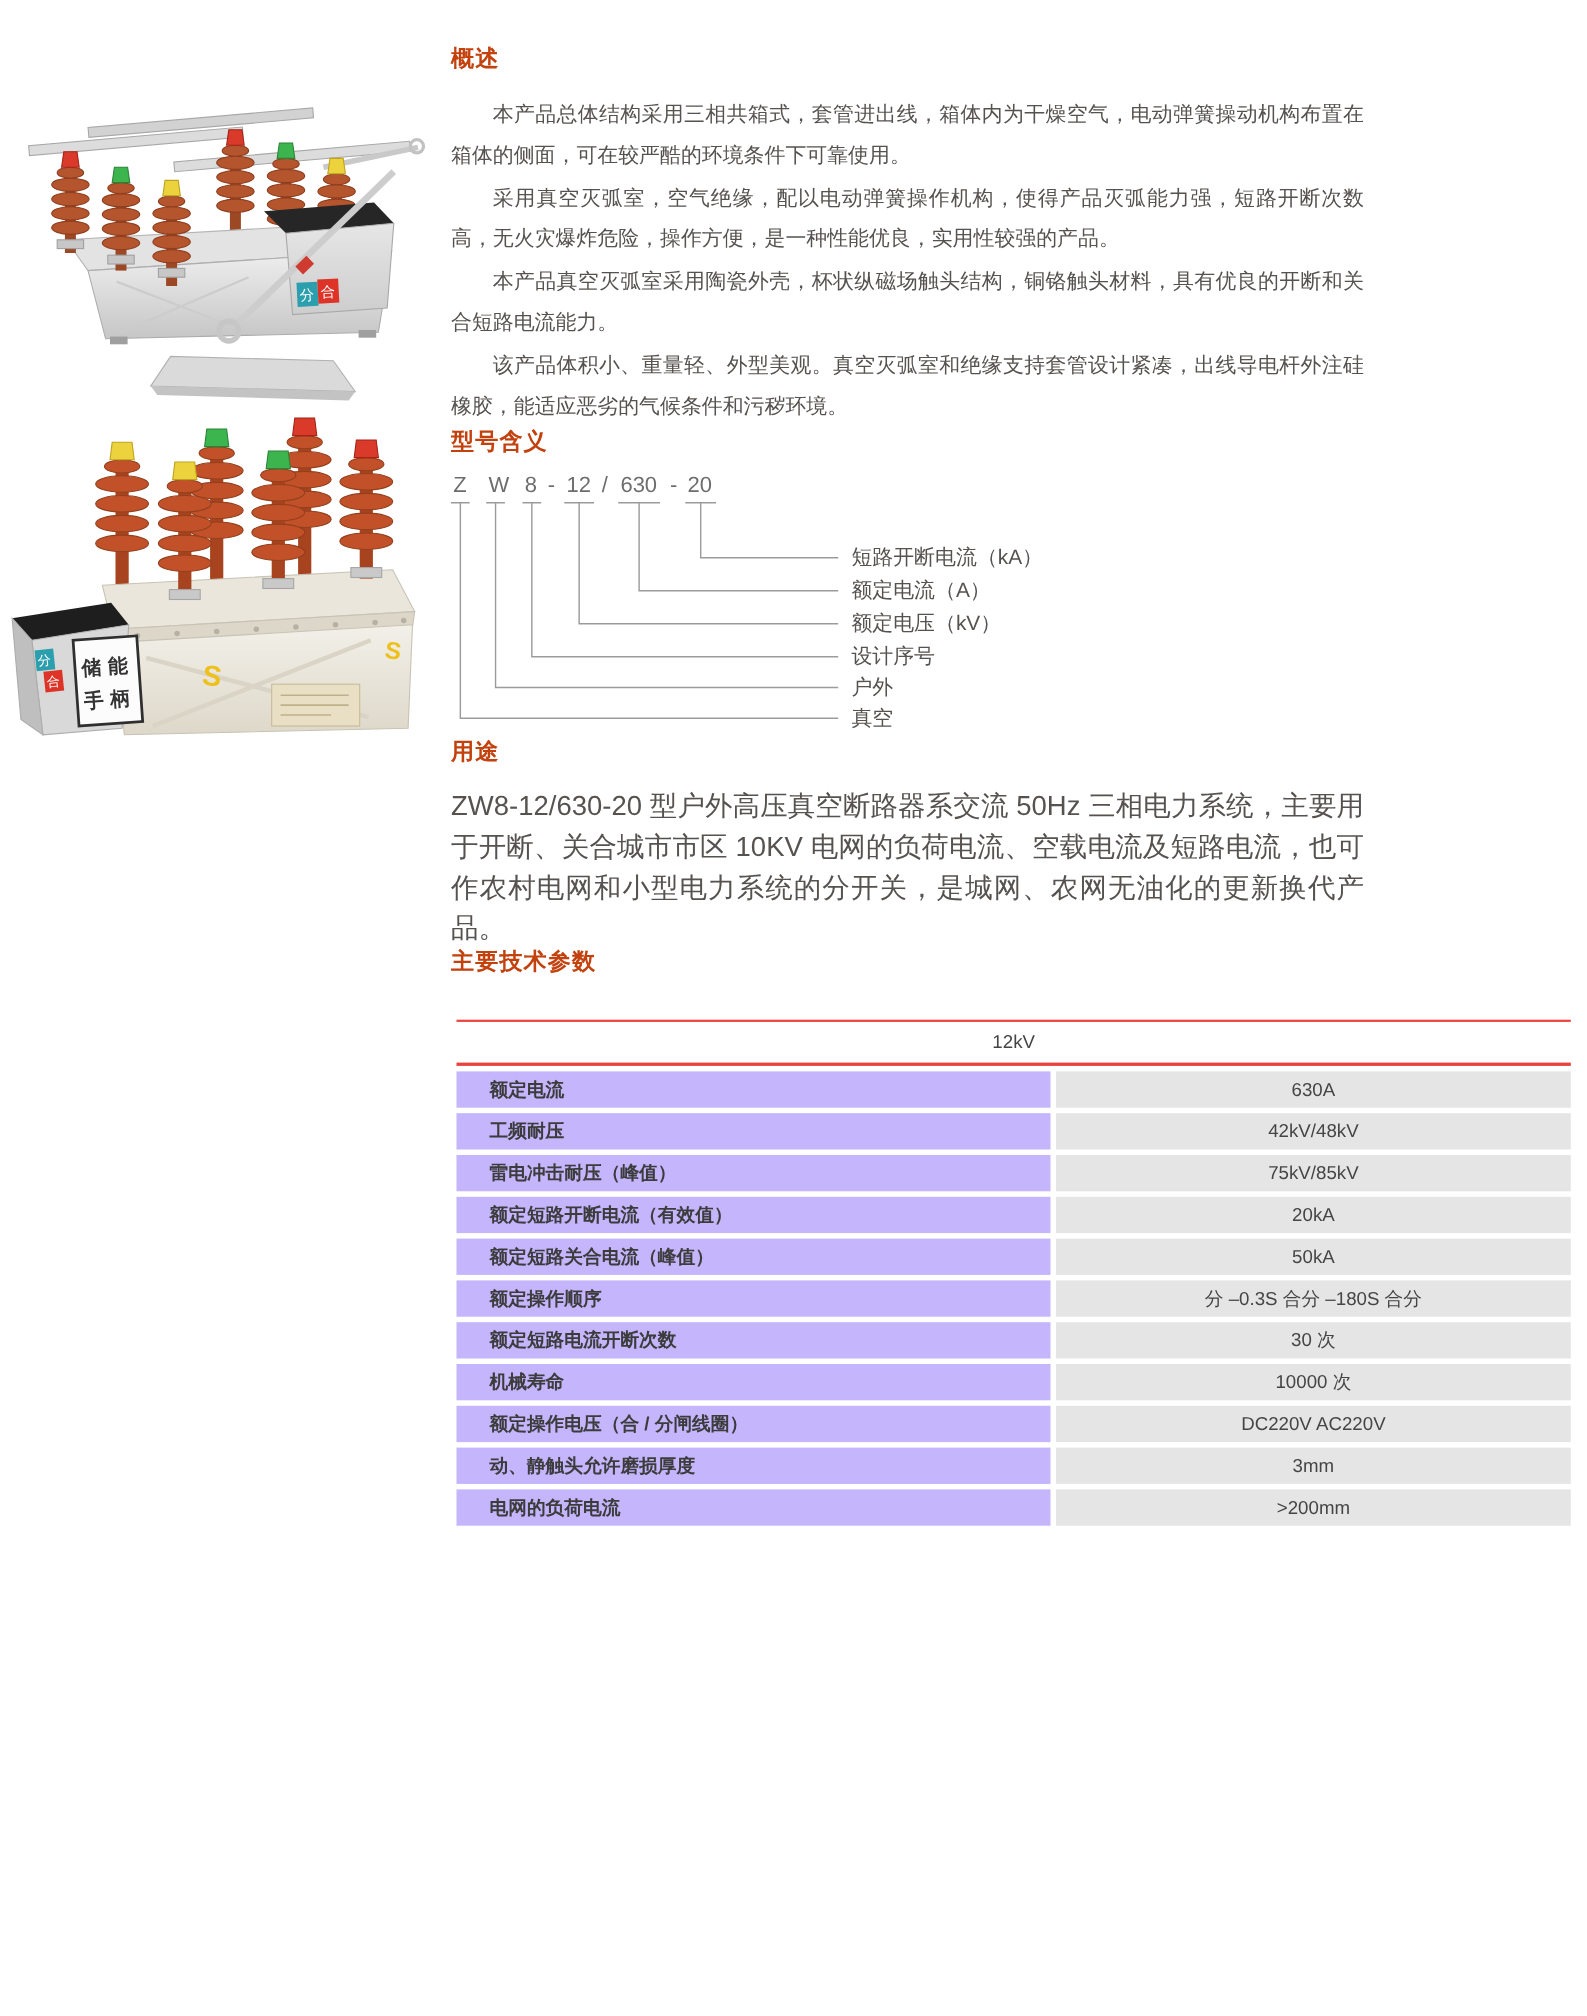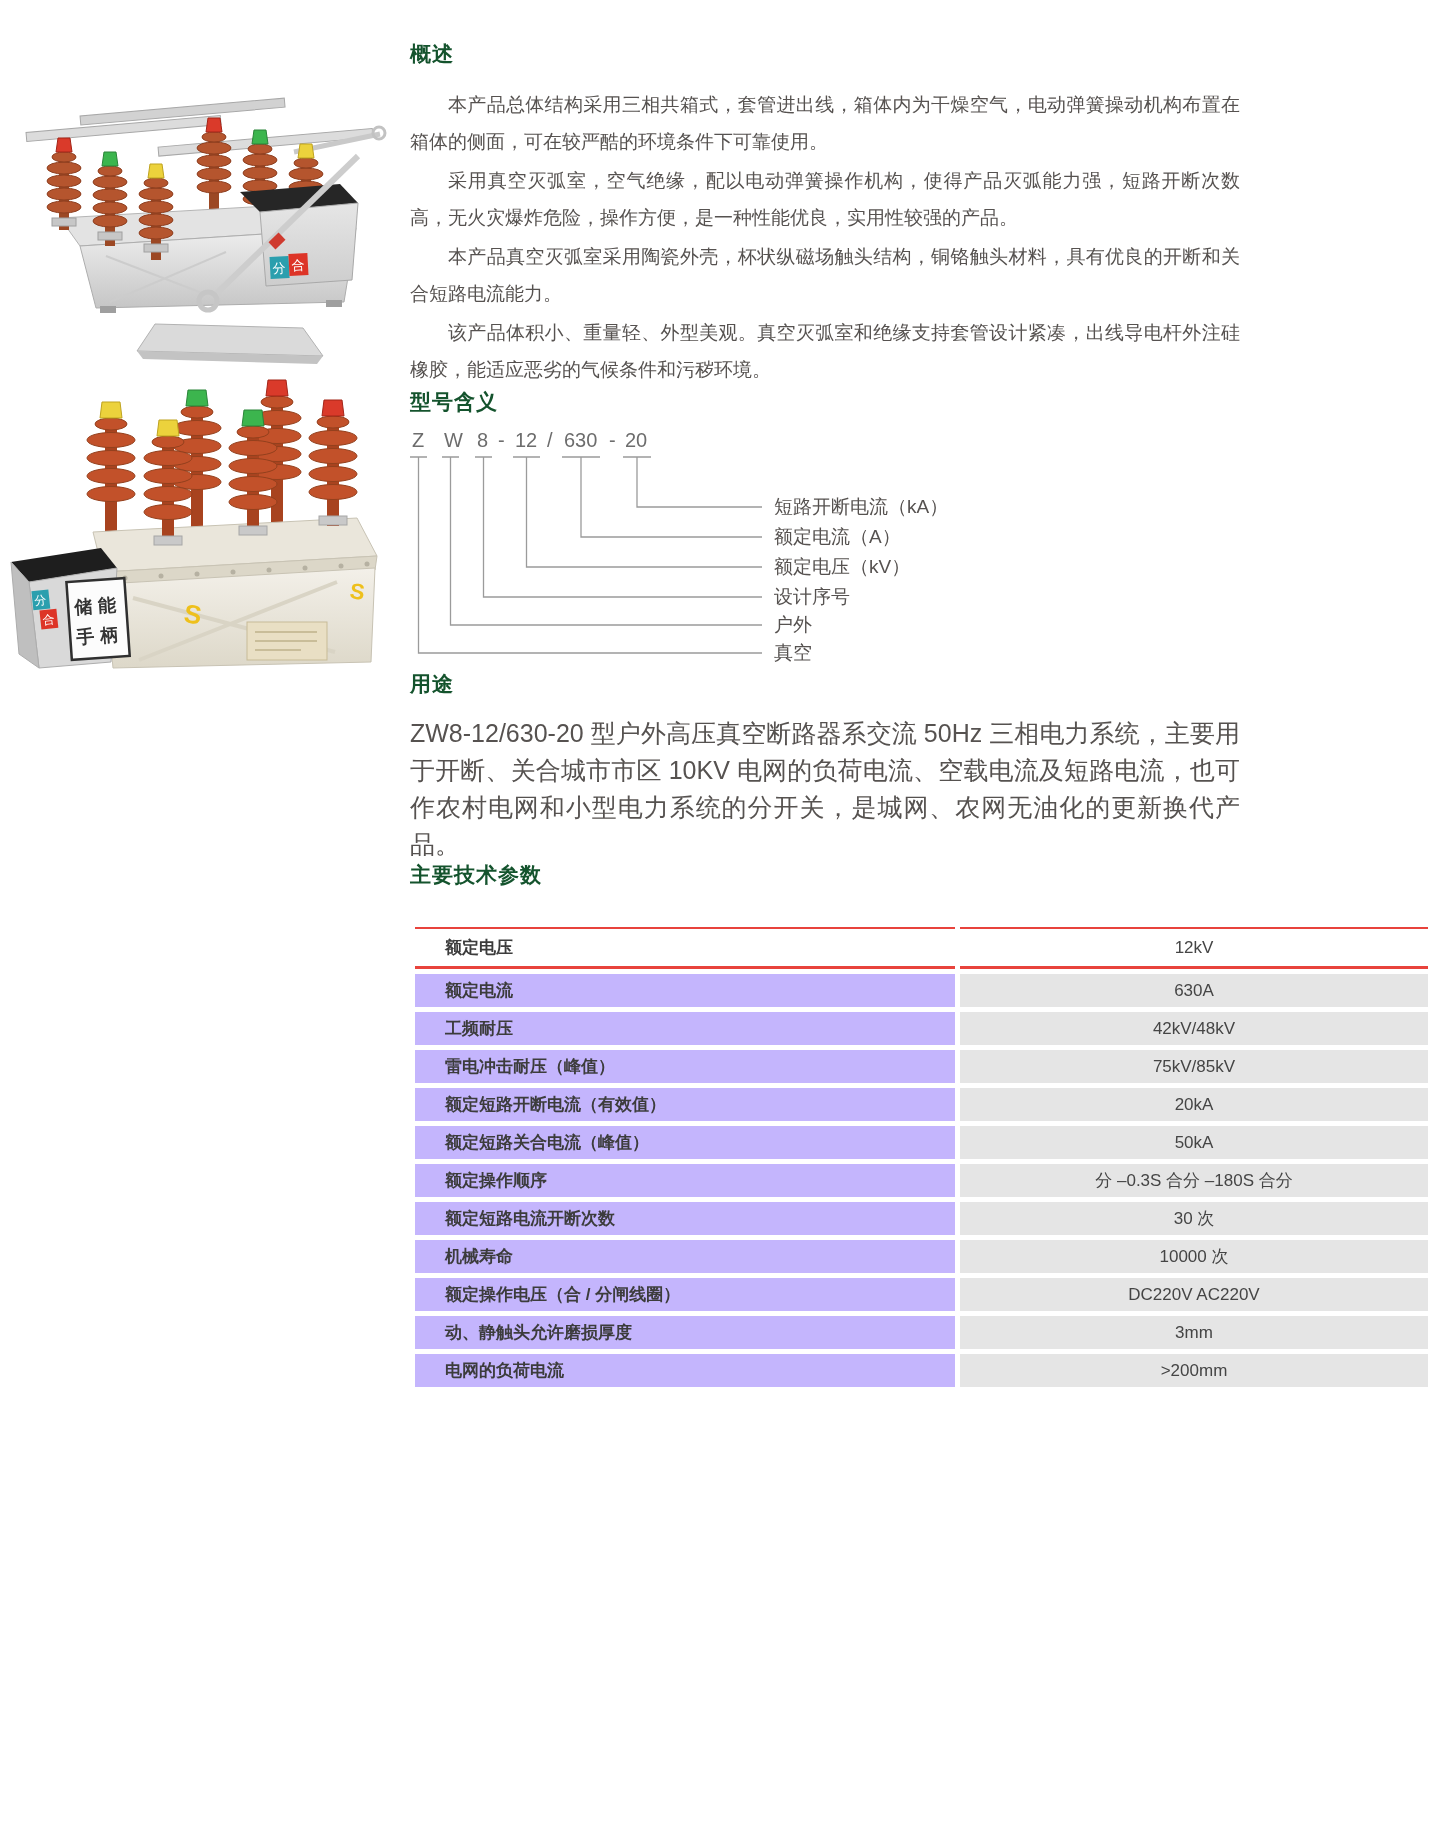--- a/index.html
+++ b/index.html
@@ -2,21 +2,21 @@
 <html><head>
 <meta charset="utf-8">
 <style>
   html,body{margin:0;padding:0;background:#fff;}
   .page{position:relative;width:1443px;height:1833px;background:#ffffff;overflow:hidden;
         font-family:"Liberation Sans","DejaVu Sans",sans-serif;color:#565250;}
   .photo{position:absolute;}
   .photo-top{left:8px;top:60px;width:382px;height:255px;}
   .photo-bottom{left:5px;top:322px;width:385px;height:348px;}
   .content{position:absolute;left:410px;top:42px;width:1020px;}
-  h2.sec{margin:0;font-size:21px;line-height:24px;color:#14532d;font-weight:700;letter-spacing:1px;}
+  h2.sec{margin:0;font-size:21px;line-height:24px;color:#c2410c;font-weight:700;letter-spacing:1px;}
   .h-model{margin-top:12px;}
   .h-usage{margin-top:173px;}
   .h-specs{margin-top:61px;}
   .paras{width:830px;margin-top:20px;}
   .paras p{margin:0 0 2px 0;font-size:19px;line-height:37px;text-align:justify;text-indent:2em;color:#565250;}
   p.usage{width:830px;margin:19px 0 0 0;font-size:25px;line-height:37px;text-align:justify;color:#565250;}
   svg.diagram{display:block;margin-top:13px;}
   .diagram text{font-family:"Liberation Sans","DejaVu Sans",sans-serif;}
   .spec-table{margin:40px 0 0 5px;width:1013px;font-size:17px;}
   .spec-row{display:flex;gap:5px;margin-bottom:5px;}
@@ -290,21 +290,20 @@
         <text x="364" y="232">真空</text>
       </g>
     </svg>
 
     <h2 class="sec h-usage">用途</h2>
     <p class="usage">ZW8-12/630-20 型户外高压真空断路器系交流 50Hz 三相电力系统，主要用于开断、关合城市市区 10KV 电网的负荷电流、空载电流及短路电流，也可作农村电网和小型电力系统的分开关，是城网、农网无油化的更新换代产品。</p>
 
     <h2 class="sec h-specs">主要技术参数</h2>
     <div class="spec-table">
       <div class="spec-row first">
-        <div class="c cl">额定电压</div>
         <div class="c cr">12kV</div>
       </div>
       <div class="spec-row">
         <div class="c cl">额定电流</div>
         <div class="c cr">630A</div>
       </div>
       <div class="spec-row">
         <div class="c cl">工频耐压</div>
         <div class="c cr">42kV/48kV</div>
       </div>

